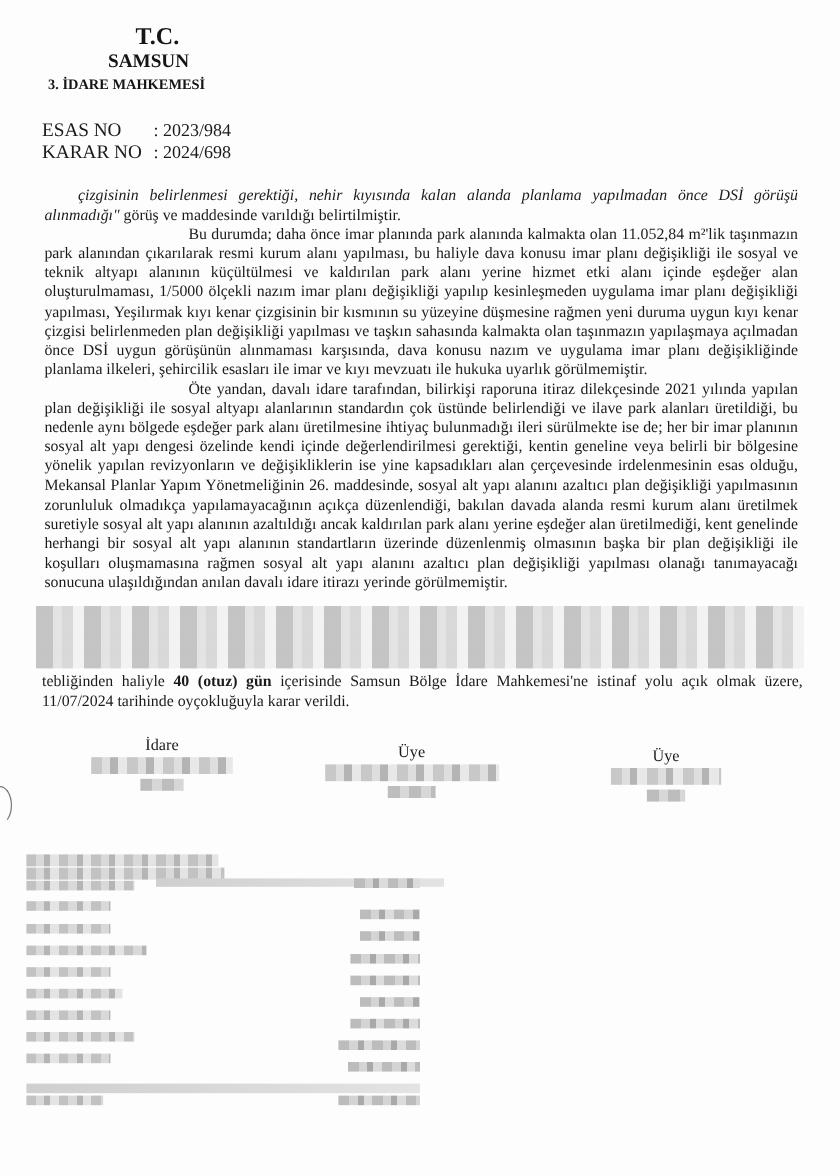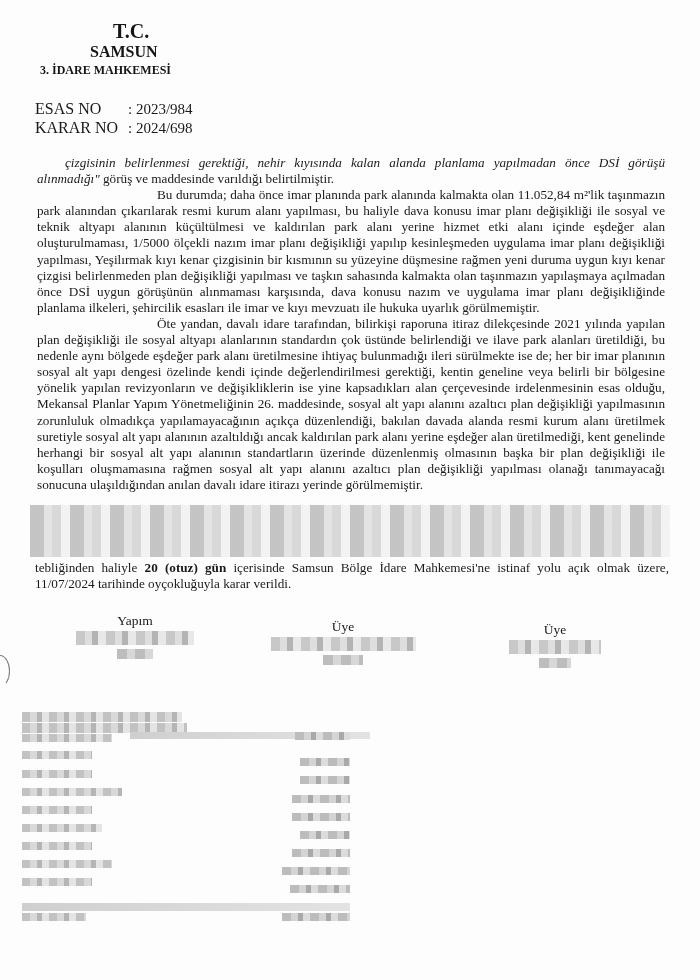--- a/index.html
+++ b/index.html
@@ -74,25 +74,25 @@
       <span class="italic">çizgisinin belirlenmesi gerektiği, nehir kıyısında kalan alanda planlama yapılmadan önce DSİ görüşü alınmadığı"</span>
       <span>görüş ve maddesinde varıldığı belirtilmiştir.</span>
     </p>
     <p class="indent">Bu durumda; daha önce imar planında park alanında kalmakta olan 11.052,84 m²'lik taşınmazın park alanından çıkarılarak resmi kurum alanı yapılması, bu haliyle dava konusu imar planı değişikliği ile sosyal ve teknik altyapı alanının küçültülmesi ve kaldırılan park alanı yerine hizmet etki alanı içinde eşdeğer alan oluşturulmaması, 1/5000 ölçekli nazım imar planı değişikliği yapılıp kesinleşmeden uygulama imar planı değişikliği yapılması, Yeşilırmak kıyı kenar çizgisinin bir kısmının su yüzeyine düşmesine rağmen yeni duruma uygun kıyı kenar çizgisi belirlenmeden plan değişikliği yapılması ve taşkın sahasında kalmakta olan taşınmazın yapılaşmaya açılmadan önce DSİ uygun görüşünün alınmaması karşısında, dava konusu nazım ve uygulama imar planı değişikliğinde planlama ilkeleri, şehircilik esasları ile imar ve kıyı mevzuatı ile hukuka uyarlık görülmemiştir.</p>
     <p class="indent">Öte yandan, davalı idare tarafından, bilirkişi raporuna itiraz dilekçesinde 2021 yılında yapılan plan değişikliği ile sosyal altyapı alanlarının standardın çok üstünde belirlendiği ve ilave park alanları üretildiği, bu nedenle aynı bölgede eşdeğer park alanı üretilmesine ihtiyaç bulunmadığı ileri sürülmekte ise de; her bir imar planının sosyal alt yapı dengesi özelinde kendi içinde değerlendirilmesi gerektiği, kentin geneline veya belirli bir bölgesine yönelik yapılan revizyonların ve değişikliklerin ise yine kapsadıkları alan çerçevesinde irdelenmesinin esas olduğu, Mekansal Planlar Yapım Yönetmeliğinin 26. maddesinde, sosyal alt yapı alanını azaltıcı plan değişikliği yapılmasının zorunluluk olmadıkça yapılamayacağının açıkça düzenlendiği, bakılan davada alanda resmi kurum alanı üretilmek suretiyle sosyal alt yapı alanının azaltıldığı ancak kaldırılan park alanı yerine eşdeğer alan üretilmediği, kent genelinde herhangi bir sosyal alt yapı alanının standartların üzerinde düzenlenmiş olmasının başka bir plan değişikliği ile koşulları oluşmamasına rağmen sosyal alt yapı alanını azaltıcı plan değişikliği yapılması olanağı tanımayacağı sonucuna ulaşıldığından anılan davalı idare itirazı yerinde görülmemiştir.</p>
   </div>
 
   <div class="redact redact-main"></div>
 
   <div class="final-text">
-    <span>tebliğinden haliyle </span><b>20 (otuz) gün</b><span> içerisinde Samsun Bölge İdare Mahkemesi'ne istinaf yolu açık olmak üzere, 11/07/2024 tarihinde oyçokluğuyla karar verildi.</span>
+    <span>tebliğinden haliyle </span><b>40 (otuz) gün</b><span> içerisinde Samsun Bölge İdare Mahkemesi'ne istinaf yolu açık olmak üzere, 11/07/2024 tarihinde oyçokluğuyla karar verildi.</span>
   </div>
 
   <div class="sig" style="left:75px; top:613px; width:120px;">
-    <div>Yapım</div>
+    <div>İdare</div>
     <div class="sig-blur" style="width:118px;"></div>
     <div class="sig-blur2" style="width:36px; margin-top:4px;"></div>
   </div>
 
   <div class="sig" style="left:268px; top:619px; width:150px;">
     <div>Üye</div>
     <div class="sig-blur" style="width:145px;"></div>
     <div class="sig-blur2" style="width:40px; margin-top:4px;"></div>
   </div>
 

